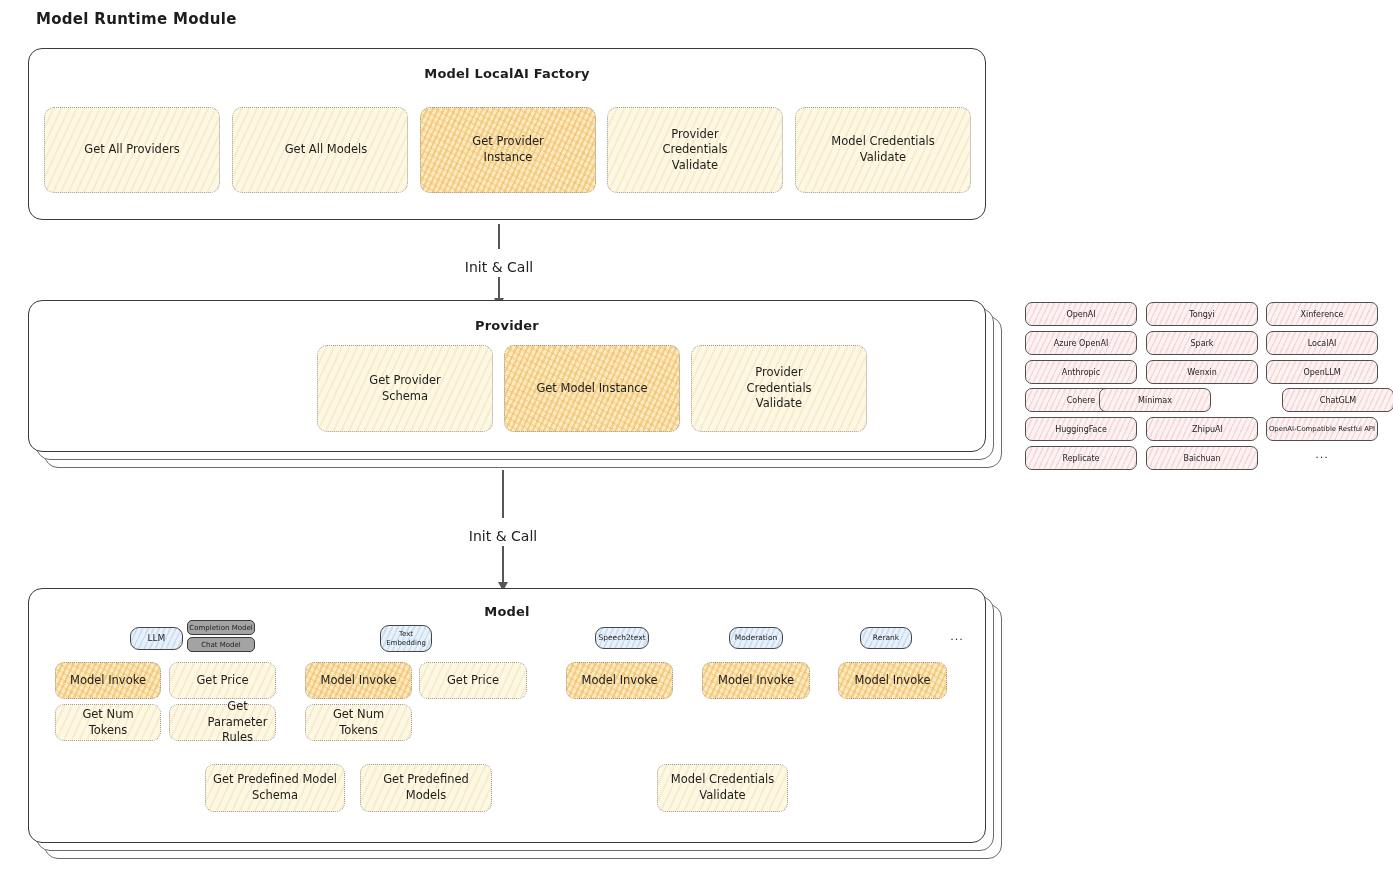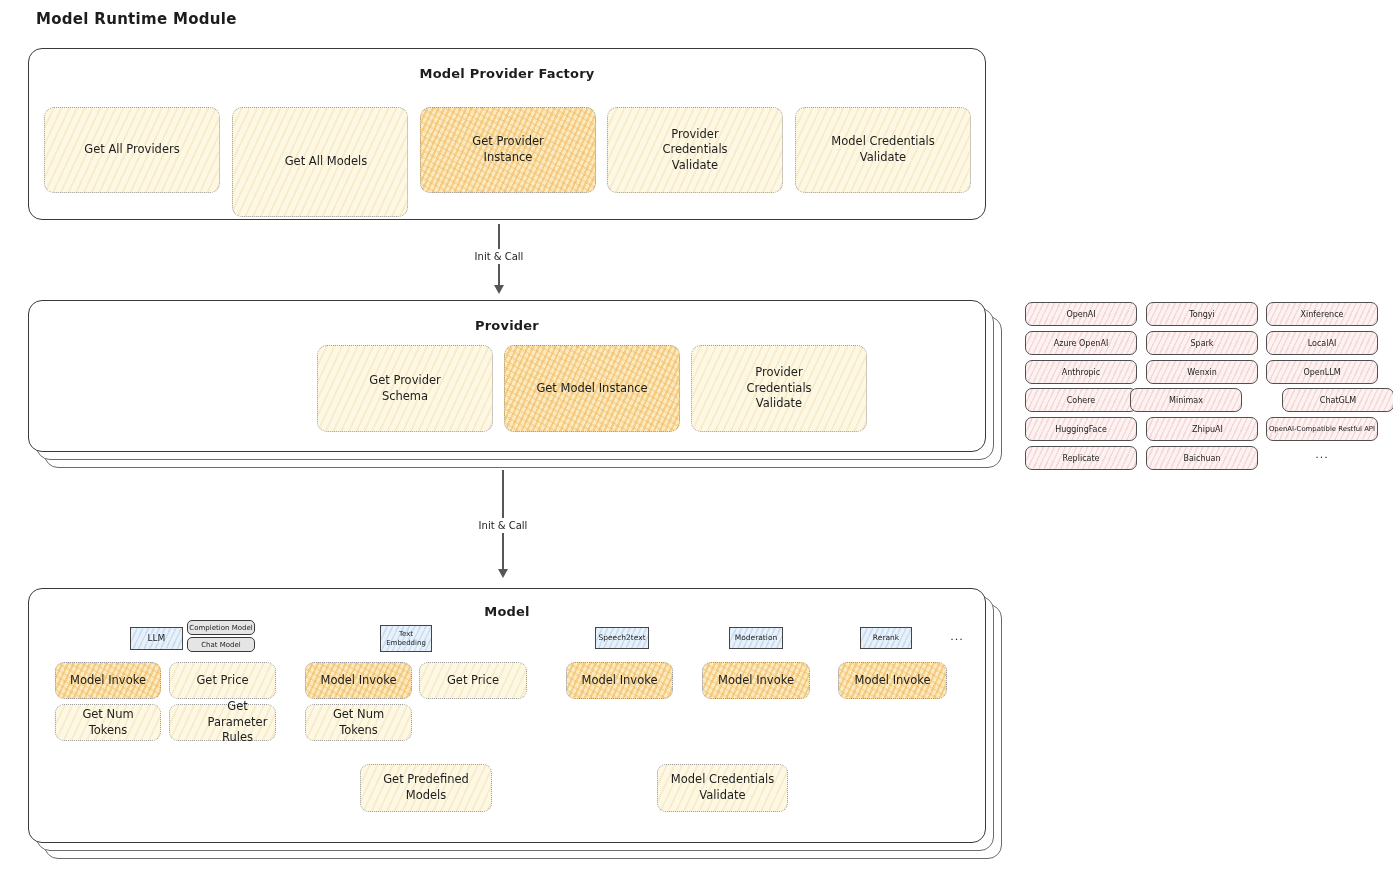--- a/index.html
+++ b/index.html
@@ -22,58 +22,58 @@
   .btn.sm{padding:0 6px;border-radius:9px;font-size:11.5px;}
   .btn.hl{
     background-color:#fbe9c0;
     background-image:
       repeating-linear-gradient(115deg, rgba(240,178,78,.5) 0 2px, transparent 2px 5px),
       repeating-linear-gradient(30deg, rgba(240,178,78,.3) 0 2px, transparent 2px 6px);
   }
   
   .arrow{position:absolute;width:120px;display:flex;flex-direction:column;align-items:center;}
   .arrow-seg{width:1.6px;background:#565656;}
-  .arrow-label{font-size:10px;color:#222;padding:2px 0;white-space:nowrap;}
+  .arrow-label{font-size:14px;color:#222;padding:2px 0;white-space:nowrap;margin-top:8px;}
   .arrow-head{width:0;height:0;border-left:5px solid transparent;border-right:5px solid transparent;border-top:9px solid #565656;}
   
   .pcell{
     position:absolute;box-sizing:border-box;width:112px;height:24px;
     border:1.2px solid #4f4f4f;border-radius:7px;
     display:flex;align-items:center;justify-content:center;text-align:center;
     font-size:8px;
     background-color:#fdf2f2;
     background-image:repeating-linear-gradient(115deg, rgba(228,158,158,.3) 0 1.5px, transparent 1.5px 5px);
   }
   .pcell.smalltxt{font-size:6.9px;}
   .dots{position:absolute;font-size:11px;letter-spacing:1px;}
   
   .tab{
-    position:absolute;box-sizing:border-box;border:1.2px solid #454545;border-radius:0;
+    position:absolute;box-sizing:border-box;border:1.2px solid #454545;border-radius:9px;
     display:flex;align-items:center;justify-content:center;text-align:center;
     font-size:9px;line-height:1.15;
     background-color:#e8f1fa;
     background-image:repeating-linear-gradient(115deg, rgba(135,180,222,.32) 0 1.5px, transparent 1.5px 5px);
   }
   .tab.tiny{font-size:7px;}
   .subtype{
-    position:absolute;box-sizing:border-box;border:1.2px solid #3a3a3a;border-radius:5px;background:#e5e5e5;
+    position:absolute;box-sizing:border-box;border:1.2px solid #3a3a3a;border-radius:5px;background:#a3a3a3;
     display:flex;align-items:center;justify-content:center;font-size:7px;white-space:nowrap;
   }
 </style>
 </head>
 <body>
 
 <div class="canvas">
 
   <div class="page-title">Model Runtime Module</div>
 
   <div class="big-box" style="left:28px;top:48px;width:958px;height:172px;"></div>
-  <div class="box-title" style="left:28px;top:66px;width:958px;">Model Provider Factory</div>
+  <div class="box-title" style="left:28px;top:66px;width:958px;">Model LocalAI Factory</div>
   <div class="btn" style="left:44px;top:107px;width:176px;height:86px;">Get All Providers</div>
-  <div class="btn" style="left:232px;top:107px;width:176px;height:110px;padding-left:42px;">Get All Models</div>
+  <div class="btn" style="left:232px;top:107px;width:176px;height:86px;padding-left:42px;">Get All Models</div>
   <div class="btn hl" style="left:420px;top:107px;width:176px;height:86px;">Get Provider Instance</div>
   <div class="btn" style="left:607px;top:107px;width:176px;height:86px;">Provider Credentials Validate</div>
   <div class="btn" style="left:795px;top:107px;width:176px;height:86px;">Model Credentials Validate</div>
 
   <div class="arrow" style="left:439px;top:224px;">
     <div class="arrow-seg" style="height:25px;"></div>
     <div class="arrow-label">Init &amp; Call</div>
     <div class="arrow-seg" style="height:21px;"></div>
     <div class="arrow-head"></div>
   </div>
@@ -92,21 +92,21 @@
 
   <div class="pcell" style="left:1025px;top:331px;">Azure OpenAI</div>
   <div class="pcell" style="left:1146px;top:331px;">Spark</div>
   <div class="pcell" style="left:1266px;top:331px;">LocalAI</div>
 
   <div class="pcell" style="left:1025px;top:360px;">Anthropic</div>
   <div class="pcell" style="left:1146px;top:360px;">Wenxin</div>
   <div class="pcell" style="left:1266px;top:360px;">OpenLLM</div>
 
   <div class="pcell" style="left:1025px;top:388px;">Cohere</div>
-  <div class="pcell" style="left:1130px;top:388px;">Minimax</div>
+  <div class="pcell" style="left:1099px;top:388px;">Minimax</div>
   <div class="pcell" style="left:1266px;top:388px;margin-left:16px;">ChatGLM</div>
 
   <div class="pcell" style="left:1025px;top:417px;">HuggingFace</div>
   <div class="pcell" style="left:1146px;top:417px;padding-left:11px;">ZhipuAI</div>
   <div class="pcell smalltxt" style="left:1266px;top:417px;">OpenAI-Compatible Restful API</div>
 
   <div class="pcell" style="left:1025px;top:446px;">Replicate</div>
   <div class="pcell" style="left:1146px;top:446px;">Baichuan</div>
   <div class="dots" style="left:1266px;top:448px;width:112px;text-align:center;">...</div>
 
@@ -136,16 +136,17 @@
   <div class="btn sm hl" style="left:305px;top:662px;width:107px;height:37px;">Model Invoke</div>
   <div class="btn sm" style="left:419px;top:662px;width:108px;height:37px;">Get Price</div>
   <div class="btn sm hl" style="left:566px;top:662px;width:107px;height:37px;">Model Invoke</div>
   <div class="btn sm hl" style="left:702px;top:662px;width:108px;height:37px;">Model Invoke</div>
   <div class="btn sm hl" style="left:838px;top:662px;width:109px;height:37px;">Model Invoke</div>
 
   <div class="btn sm" style="left:55px;top:704px;width:106px;height:37px;">Get Num Tokens</div>
   <div class="btn sm" style="left:169px;top:704px;width:107px;height:37px;padding-left:36px;">Get Parameter Rules</div>
   <div class="btn sm" style="left:305px;top:704px;width:107px;height:37px;">Get Num Tokens</div>
 
+  <div class="btn sm" style="left:205px;top:764px;width:140px;height:48px;">Get Predefined Model Schema</div>
   <div class="btn sm" style="left:360px;top:764px;width:132px;height:48px;">Get Predefined Models</div>
   <div class="btn sm" style="left:657px;top:764px;width:131px;height:48px;">Model Credentials Validate</div>
 
 </div>
 
 </body></html>

